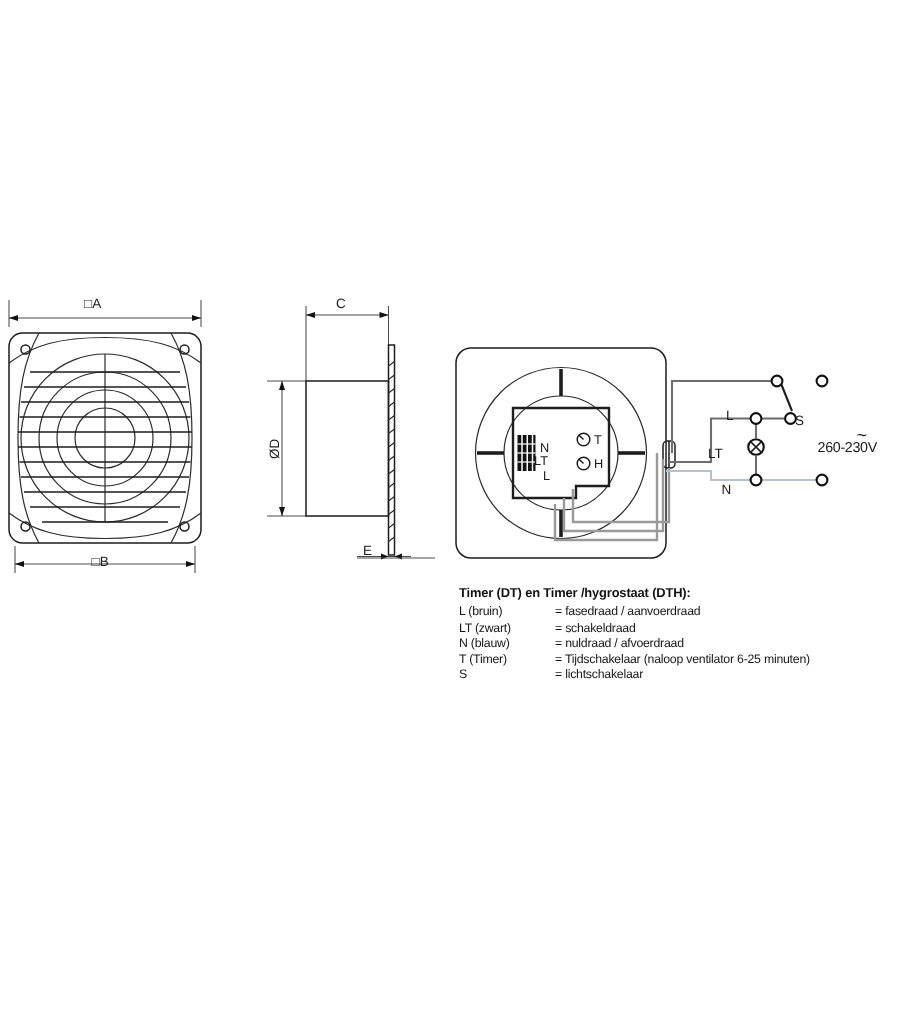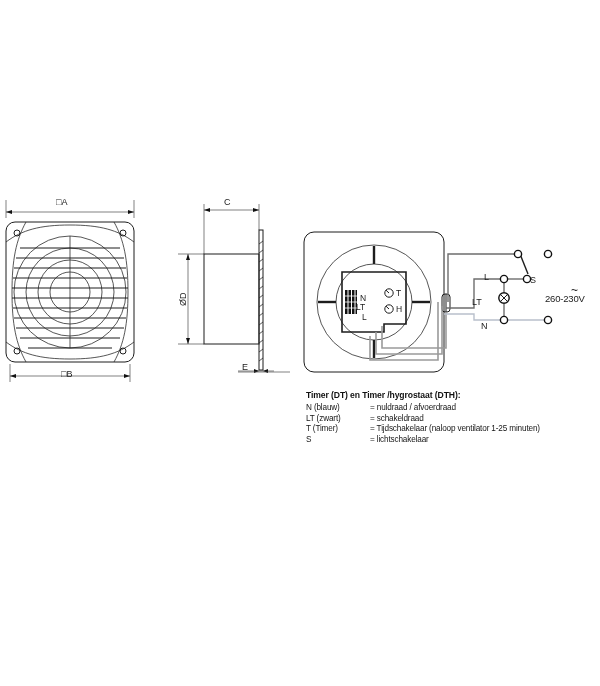--- a/index.html
+++ b/index.html
@@ -247,30 +247,34 @@
   <div class="volt" style="left:545px;top:293px;">
     <span class="tilde">~</span>
     <span>260-230V</span>
   </div>
 
   <div class="legend">
     <h4>Timer (DT) en Timer /hygrostaat (DTH):</h4>
     <table>
       <tbody>
         <tr>
+          <td class="k">L (bruin)</td>
+          <td class="v">= fasedraad / aanvoerdraad</td>
+        </tr>
+        <tr>
+          <td class="k">LT (zwart)</td>
+          <td class="v">= schakeldraad</td>
+        </tr>
+        <tr>
           <td class="k">N (blauw)</td>
           <td class="v">= nuldraad / afvoerdraad</td>
         </tr>
         <tr>
-          <td class="k">LT (zwart)</td>
-          <td class="v">= schakeldraad</td>
-        </tr>
-        <tr>
           <td class="k">T (Timer)</td>
-          <td class="v">= Tijdschakelaar (naloop ventilator 1-25 minuten)</td>
+          <td class="v">= Tijdschakelaar (naloop ventilator 6-25 minuten)</td>
         </tr>
         <tr>
           <td class="k">S</td>
           <td class="v">= lichtschakelaar</td>
         </tr>
       </tbody>
     </table>
   </div>
 
 </div>

